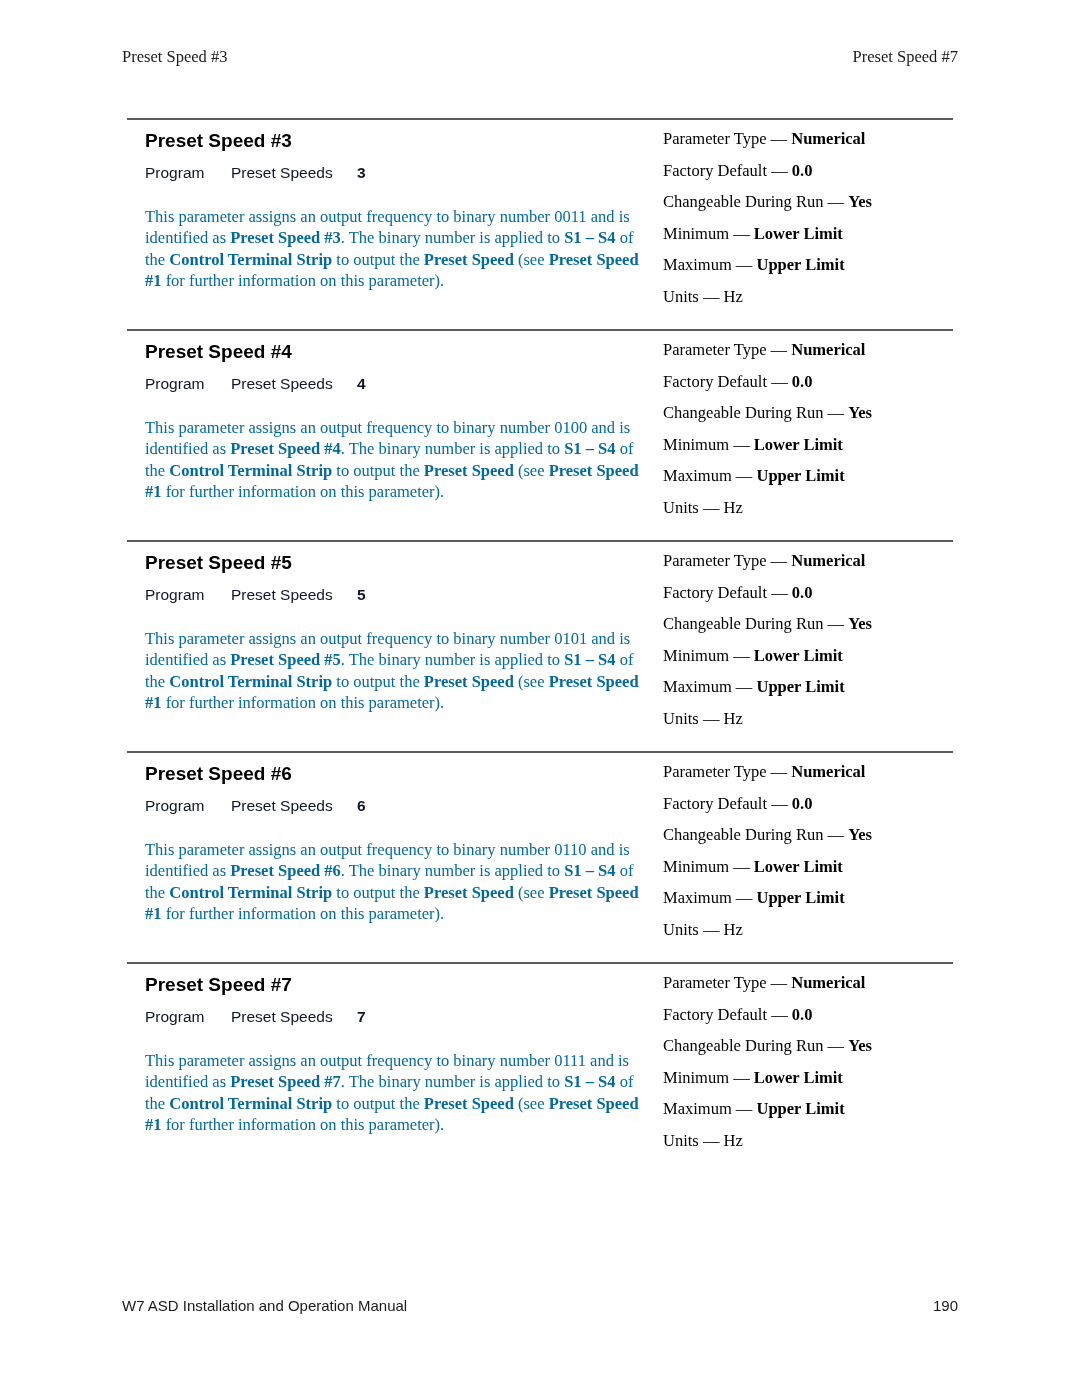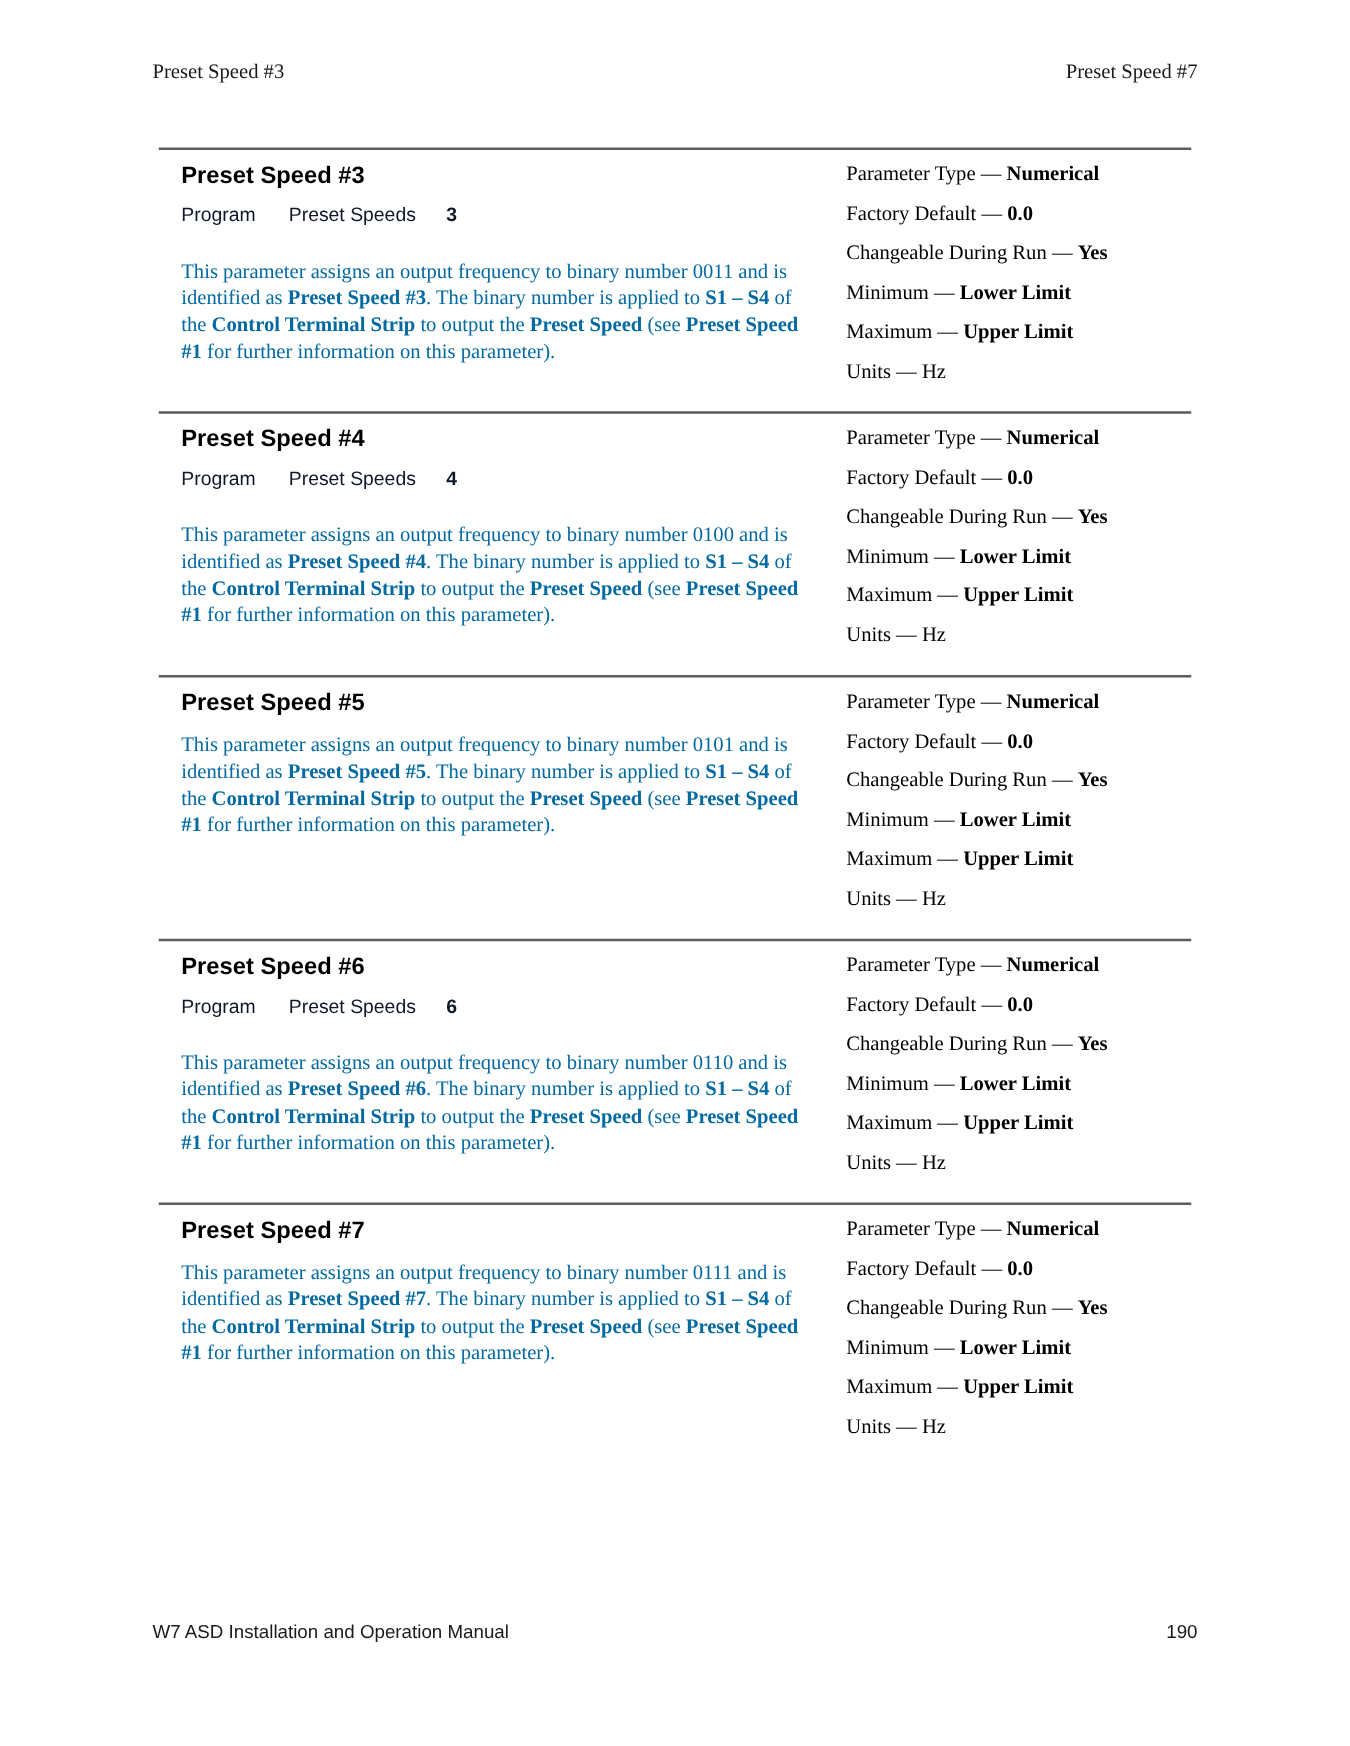--- a/index.html
+++ b/index.html
@@ -105,21 +105,21 @@
     margin: 0;
     width: 500px;
     text-align: left;
     color: #0369a1;
   }
   .desc b { font-weight: bold; }
 
   
   .col-right {
     position: absolute;
-    left: 550px;
+    left: 536px;
     top: 9px;
     width: 300px;
     font-family: "Liberation Serif", serif;
     font-size: 16.5px;
     color: #000;
   }
   .attr-line {
     line-height: 20px;
     margin-bottom: 11.5px;
     white-space: nowrap;
@@ -189,20 +189,21 @@
             <div class="attr-line"><span class="attr-label">Maximum —</span> <span class="attr-value">Upper Limit</span></div>
             <div class="attr-line"><span class="attr-label">Units —</span> <span class="attr-value plain">Hz</span></div>
           </div>
         </div>
       </div>
       <div class="section">
         <div class="rule"></div>
         <div class="section-body">
           <div class="col-left">
             <div class="section-title">Preset Speed #5</div>
+            <div class="path-line"><span class="p-program">Program</span><span class="p-group">Preset Speeds</span><span class="p-num">5</span></div>
             <p class="desc"><span>This parameter assigns an output frequency to binary number 0101 and is identified as </span><b>Preset Speed #5</b><span>. The binary number is applied to </span><b>S1 – S4</b><span> of the </span><b>Control Terminal Strip</b><span> to output the </span><b>Preset Speed</b><span> (see </span><b>Preset Speed #1</b><span> for further information on this parameter).</span></p>
           </div>
           <div class="col-right">
             <div class="attr-line"><span class="attr-label">Parameter Type —</span> <span class="attr-value">Numerical</span></div>
             <div class="attr-line"><span class="attr-label">Factory Default —</span> <span class="attr-value">0.0</span></div>
             <div class="attr-line"><span class="attr-label">Changeable During Run —</span> <span class="attr-value">Yes</span></div>
             <div class="attr-line"><span class="attr-label">Minimum —</span> <span class="attr-value">Lower Limit</span></div>
             <div class="attr-line"><span class="attr-label">Maximum —</span> <span class="attr-value">Upper Limit</span></div>
             <div class="attr-line"><span class="attr-label">Units —</span> <span class="attr-value plain">Hz</span></div>
           </div>
@@ -224,20 +225,21 @@
             <div class="attr-line"><span class="attr-label">Maximum —</span> <span class="attr-value">Upper Limit</span></div>
             <div class="attr-line"><span class="attr-label">Units —</span> <span class="attr-value plain">Hz</span></div>
           </div>
         </div>
       </div>
       <div class="section">
         <div class="rule"></div>
         <div class="section-body">
           <div class="col-left">
             <div class="section-title">Preset Speed #7</div>
+            <div class="path-line"><span class="p-program">Program</span><span class="p-group">Preset Speeds</span><span class="p-num">7</span></div>
             <p class="desc"><span>This parameter assigns an output frequency to binary number 0111 and is identified as </span><b>Preset Speed #7</b><span>. The binary number is applied to </span><b>S1 – S4</b><span> of the </span><b>Control Terminal Strip</b><span> to output the </span><b>Preset Speed</b><span> (see </span><b>Preset Speed #1</b><span> for further information on this parameter).</span></p>
           </div>
           <div class="col-right">
             <div class="attr-line"><span class="attr-label">Parameter Type —</span> <span class="attr-value">Numerical</span></div>
             <div class="attr-line"><span class="attr-label">Factory Default —</span> <span class="attr-value">0.0</span></div>
             <div class="attr-line"><span class="attr-label">Changeable During Run —</span> <span class="attr-value">Yes</span></div>
             <div class="attr-line"><span class="attr-label">Minimum —</span> <span class="attr-value">Lower Limit</span></div>
             <div class="attr-line"><span class="attr-label">Maximum —</span> <span class="attr-value">Upper Limit</span></div>
             <div class="attr-line"><span class="attr-label">Units —</span> <span class="attr-value plain">Hz</span></div>
           </div>

